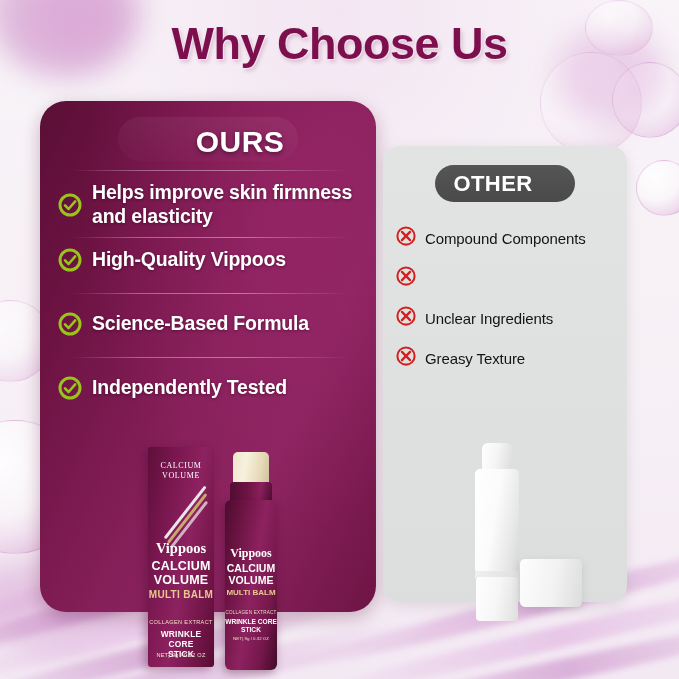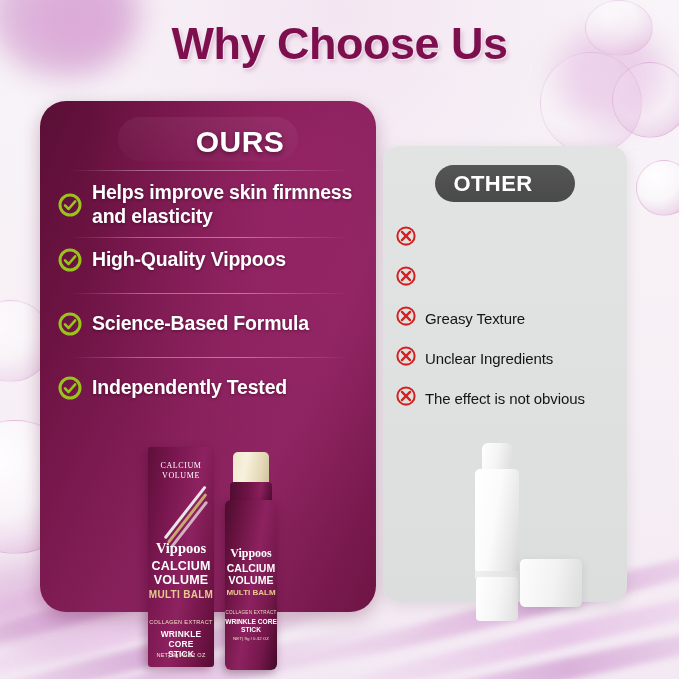--- a/index.html
+++ b/index.html
@@ -232,55 +232,47 @@
     <div class="other-title">OTHER</div>
 
     <div class="other-list">
       <div class="x-row">
         <span>
           <svg width="22" height="22" viewBox="0 0 24 24">
               <circle cx="12" cy="12" r="9.4" fill="none" stroke="#d42020" stroke-width="2.2"></circle>
               <path d="M7.6 7.6 L16.4 16.4 M16.4 7.6 L7.6 16.4" stroke="#d42020" stroke-width="2.6" stroke-linecap="round"></path>
             </svg>
         </span>
+        <span class="x-txt">Compound Components</span>
       </div>
       <div class="x-row">
         <span>
           <svg width="22" height="22" viewBox="0 0 24 24">
               <circle cx="12" cy="12" r="9.4" fill="none" stroke="#d42020" stroke-width="2.2"></circle>
               <path d="M7.6 7.6 L16.4 16.4 M16.4 7.6 L7.6 16.4" stroke="#d42020" stroke-width="2.6" stroke-linecap="round"></path>
             </svg>
         </span>
       </div>
       <div class="x-row">
         <span>
           <svg width="22" height="22" viewBox="0 0 24 24">
               <circle cx="12" cy="12" r="9.4" fill="none" stroke="#d42020" stroke-width="2.2"></circle>
               <path d="M7.6 7.6 L16.4 16.4 M16.4 7.6 L7.6 16.4" stroke="#d42020" stroke-width="2.6" stroke-linecap="round"></path>
             </svg>
         </span>
-        <span class="x-txt">Greasy Texture</span>
+        <span class="x-txt">Unclear Ingredients</span>
       </div>
       <div class="x-row">
         <span>
           <svg width="22" height="22" viewBox="0 0 24 24">
               <circle cx="12" cy="12" r="9.4" fill="none" stroke="#d42020" stroke-width="2.2"></circle>
               <path d="M7.6 7.6 L16.4 16.4 M16.4 7.6 L7.6 16.4" stroke="#d42020" stroke-width="2.6" stroke-linecap="round"></path>
             </svg>
         </span>
-        <span class="x-txt">Unclear Ingredients</span>
-      </div>
-      <div class="x-row">
-        <span>
-          <svg width="22" height="22" viewBox="0 0 24 24">
-              <circle cx="12" cy="12" r="9.4" fill="none" stroke="#d42020" stroke-width="2.2"></circle>
-              <path d="M7.6 7.6 L16.4 16.4 M16.4 7.6 L7.6 16.4" stroke="#d42020" stroke-width="2.6" stroke-linecap="round"></path>
-            </svg>
-        </span>
-        <span class="x-txt">The effect is not obvious</span>
+        <span class="x-txt">Greasy Texture</span>
       </div>
     </div>
   </div>
 
   <div class="prod box">
     <div class="box-top serif">
       <span>CALCIUM</span><br><span>VOLUME</span>
     </div>
     <div class="stripe" style="left:4px;top:64px;width:66px;background:#e9e3ea;"></div>
     <div class="stripe" style="left:8px;top:70px;width:62px;background:#c9a96b;"></div>

